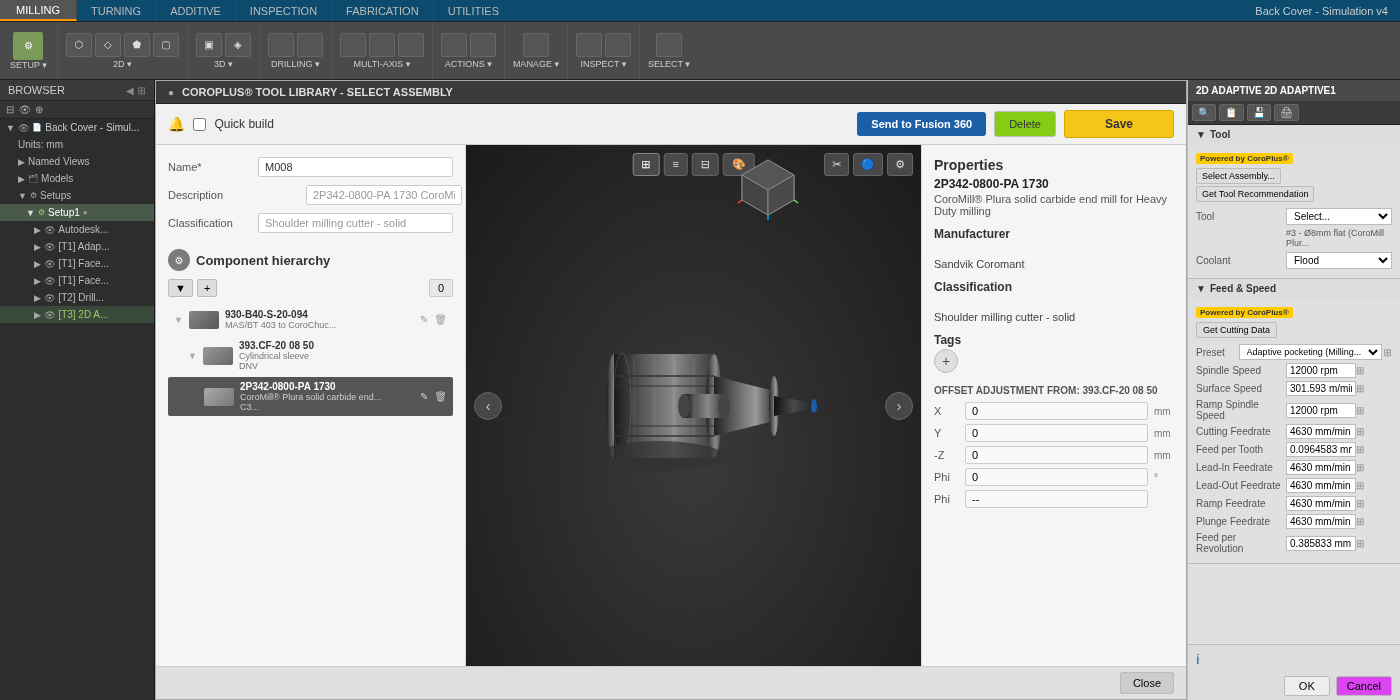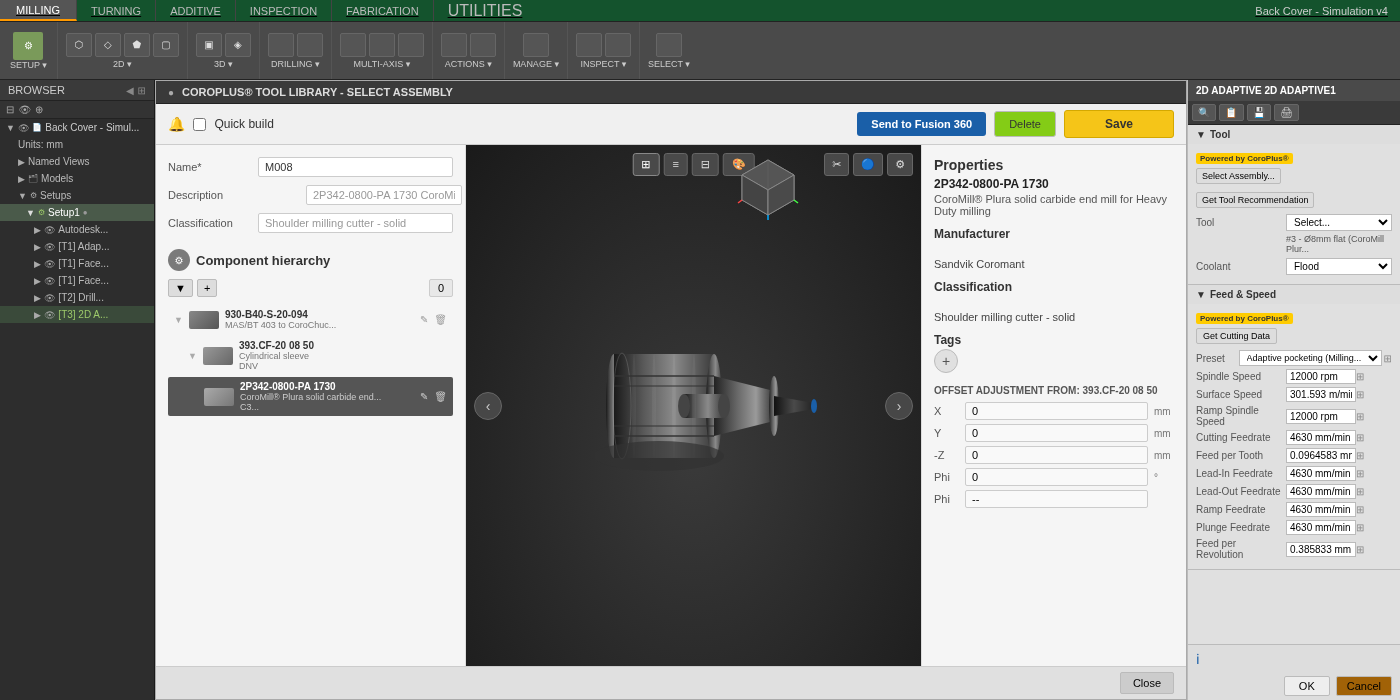--- a/index.html
+++ b/index.html
@@ -205,46 +205,46 @@
     }
     .btn-ok {
       background: #eee;
       border: 1px solid #bbb;
       padding: 3px 14px;
       cursor: pointer;
       font-size: 11px;
       border-radius: 2px;
     }
     .btn-cancel {
-      background: #a16207;
+      background: #d946ef;
       border: 1px solid #bbb;
       padding: 3px 10px;
       cursor: pointer;
       font-size: 11px;
       border-radius: 2px;
     }
     .close-btn {
       background: #ccc;
       border: 1px solid #bbb;
       padding: 4px 12px;
       cursor: pointer;
       font-size: 11px;
       border-radius: 2px;
     }
   </style>
 </head>
 <body>
 
-<div style="height:22px; background:#14532d; display:flex; align-items:center; border-bottom:1px solid #222;text-decoration:underline;">
+<div style="height:22px; background:#0c4a6e; display:flex; align-items:center; border-bottom:1px solid #222;">
   <div style="padding:2px 16px; font-size:11px; color:#fff; background:#555; border-bottom:2px solid #f90; height:100%; display:flex; align-items:center; cursor:pointer; border-right:1px solid #444;">MILLING</div>
   <div style="padding:2px 14px; font-size:11px; color:#bbb; height:100%; display:flex; align-items:center; cursor:pointer; border-right:1px solid #444;">TURNING</div>
   <div style="padding:2px 14px; font-size:11px; color:#bbb; height:100%; display:flex; align-items:center; cursor:pointer; border-right:1px solid #444;">ADDITIVE</div>
   <div style="padding:2px 14px; font-size:11px; color:#bbb; height:100%; display:flex; align-items:center; cursor:pointer; border-right:1px solid #444;">INSPECTION</div>
   <div style="padding:2px 14px; font-size:11px; color:#bbb; height:100%; display:flex; align-items:center; cursor:pointer; border-right:1px solid #444;">FABRICATION</div>
-  <div style="padding:2px 14px; font-size:16px; color:#bbb; height:100%; display:flex; align-items:center; cursor:pointer;">UTILITIES</div>
+  <div style="padding:2px 14px; font-size:11px; color:#bbb; height:100%; display:flex; align-items:center; cursor:pointer;">UTILITIES</div>
   <div style="flex:1;"></div>
   <div style="font-size:11px; color:#ccc; padding-right:12px;margin-left:48px;">Back Cover - Simulation v4</div>
 </div>
 
 <div style="height:58px; background:#4a4a4a; border-bottom:1px solid #222; display:flex; align-items:center; overflow:hidden;">
 
   <div class="toolbar-group" style="display:flex; flex-direction:column; align-items:center; padding:4px 10px; border-right:1px solid #555; height:100%; justify-content:center;">
     <div style="display:flex; gap:3px;">
       <div style="display:flex; flex-direction:column; align-items:center; cursor:pointer;">
         <div style="width:30px; height:28px; background:#7a9a5a; border-radius:2px; display:flex; align-items:center; justify-content:center;">
@@ -643,21 +643,21 @@
 
       <div style="flex:1; overflow-y:auto;">
 
         <div style="border-bottom:1px solid #bbb;">
           <div style="background:#ddd; padding:4px 8px; font-size:10px; font-weight:bold; color:#333; cursor:pointer; display:flex; align-items:center; gap:4px;">
             <span>▼</span> 
               <span>Tool</span>
           </div>
           <div style="padding:6px 8px;">
             <div style="background:#ffcc00; color:#333; font-size:8px; padding:1px 4px; border-radius:2px; font-weight:bold; display:inline-block; margin-bottom:4px;">Powered by CoroPlus®</div>
-            <div style="display:flex; gap:8px; margin-bottom:6px; flex-wrap:wrap;">
+            <div style="display:flex; gap:2px; margin-bottom:6px; flex-wrap:wrap;">
               <button style="background:#ddd; border:1px solid #bbb; padding:2px 5px; cursor:pointer; font-size:9px; border-radius:2px;">Select Assembly...</button>
               <button style="background:#ddd; border:1px solid #bbb; padding:2px 5px; cursor:pointer; font-size:9px; border-radius:2px;">Get Tool Recommendation</button>
             </div>
             <div class="rp-row">
               <span class="rp-label">Tool</span>
               <select class="rp-select">
                 <option>Select...</option>
               </select>
             </div>
             <div style="font-size:9px; color:#555; margin-left:90px; margin-top:2px; margin-bottom:4px;">#3 - Ø8mm flat (CoroMill Plur...</div>

